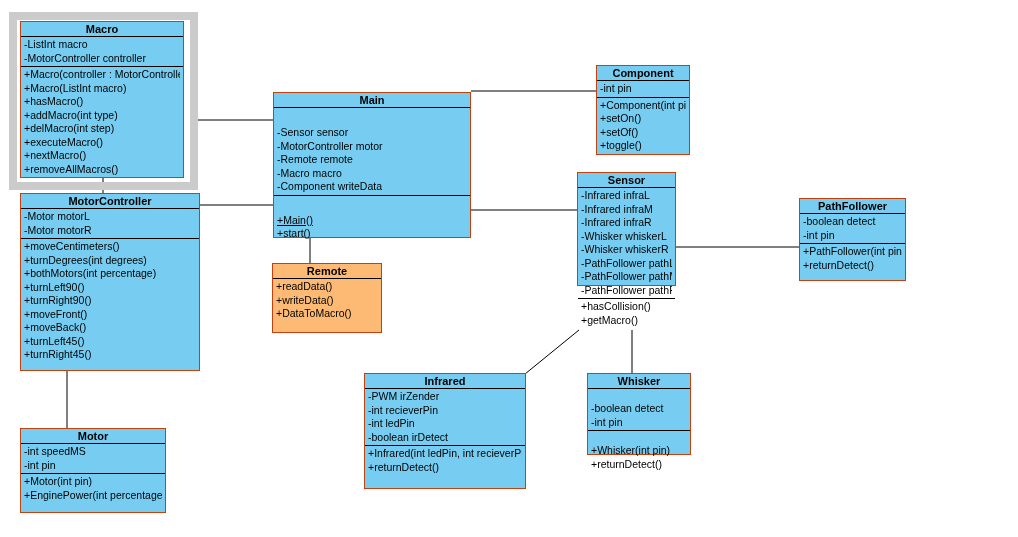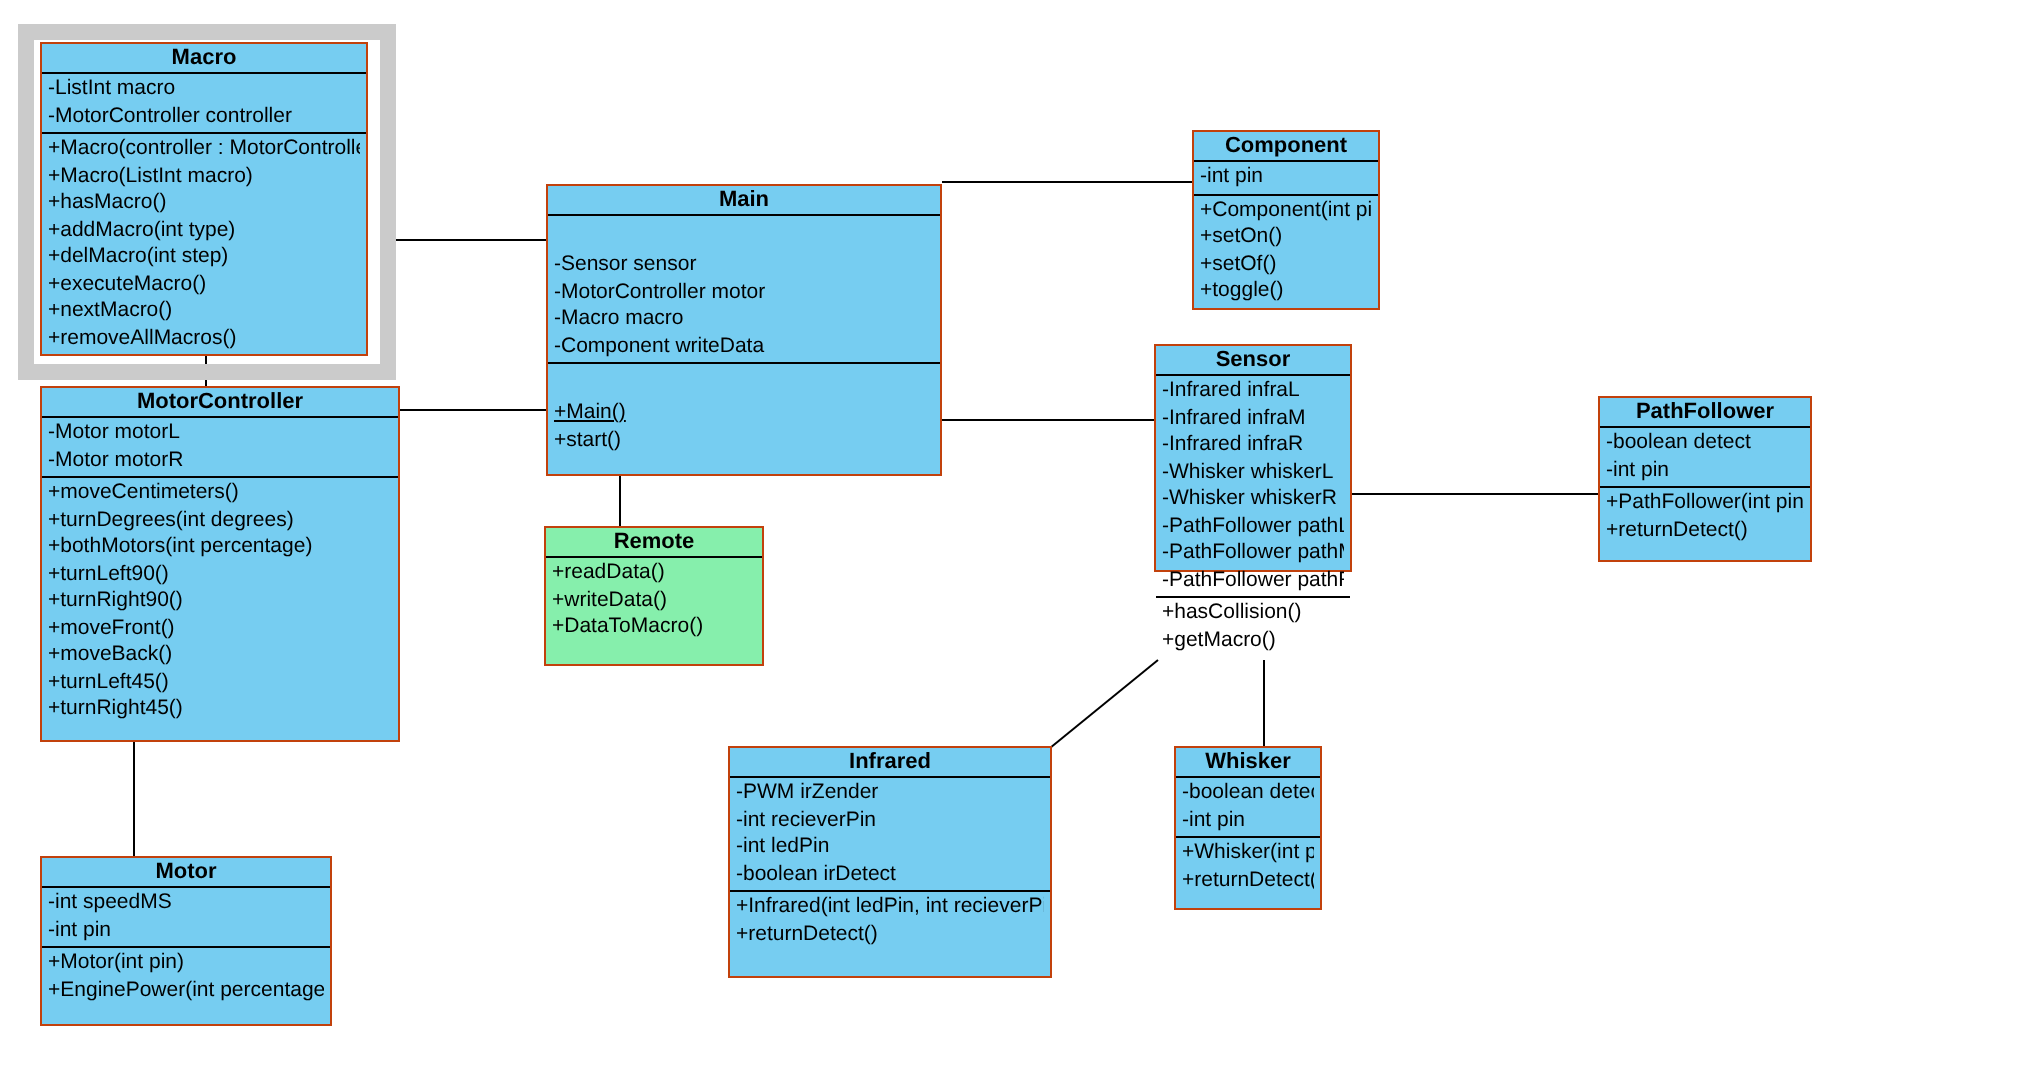--- a/index.html
+++ b/index.html
@@ -103,29 +103,30 @@
       <div class="uml-methods">
         <div class="row">+Motor(int pin)</div>
         <div class="row">+EnginePower(int percentage)</div>
       </div>
     </div>
     <div class="uml-class" style="left: 273px; top: 92px; width: 198px; height: 146px; background: rgb(118, 205, 241); gap: 17px;">
       <div class="uml-title">Main</div>
       <div class="uml-attrs">
         <div class="row">-Sensor sensor</div>
         <div class="row">-MotorController motor</div>
+        <div class="row">-Remote remote</div>
         <div class="row">-Macro macro</div>
         <div class="row">-Component writeData</div>
       </div>
       <div class="uml-methods">
         <div class="row static-underline">+Main()</div>
         <div class="row">+start()</div>
       </div>
     </div>
-    <div class="uml-class" style="left: 272px; top: 263px; width: 110px; height: 70px; background: #86efac;">
+    <div class="uml-class" style="left: 272px; top: 263px; width: 110px; height: 70px; background: #fdba74;">
       <div class="uml-title">Remote</div>
       <div class="uml-methods">
         <div class="row">+readData()</div>
         <div class="row">+writeData()</div>
         <div class="row">+DataToMacro()</div>
       </div>
     </div>
     <div class="uml-class" style="left: 596px; top: 65px; width: 94px; height: 90px; background: rgb(118, 205, 241);">
       <div class="uml-title">Component</div>
       <div class="uml-attrs">
@@ -172,21 +173,21 @@
         <div class="row">-PWM irZender</div>
         <div class="row">-int recieverPin</div>
         <div class="row">-int ledPin</div>
         <div class="row">-boolean irDetect</div>
       </div>
       <div class="uml-methods">
         <div class="row">+Infrared(int ledPin, int recieverPin)</div>
         <div class="row">+returnDetect()</div>
       </div>
     </div>
-    <div class="uml-class" style="left: 587px; top: 373px; width: 74px; height: 82px; background: rgb(118, 205, 241);">
+    <div class="uml-class" style="left: 587px; top: 373px; width: 104px; height: 82px; background: rgb(118, 205, 241); gap: 12px;">
       <div class="uml-title">Whisker</div>
       <div class="uml-attrs">
         <div class="row">-boolean detect</div>
         <div class="row">-int pin</div>
       </div>
       <div class="uml-methods">
         <div class="row">+Whisker(int pin)</div>
         <div class="row">+returnDetect()</div>
       </div>
     </div>

